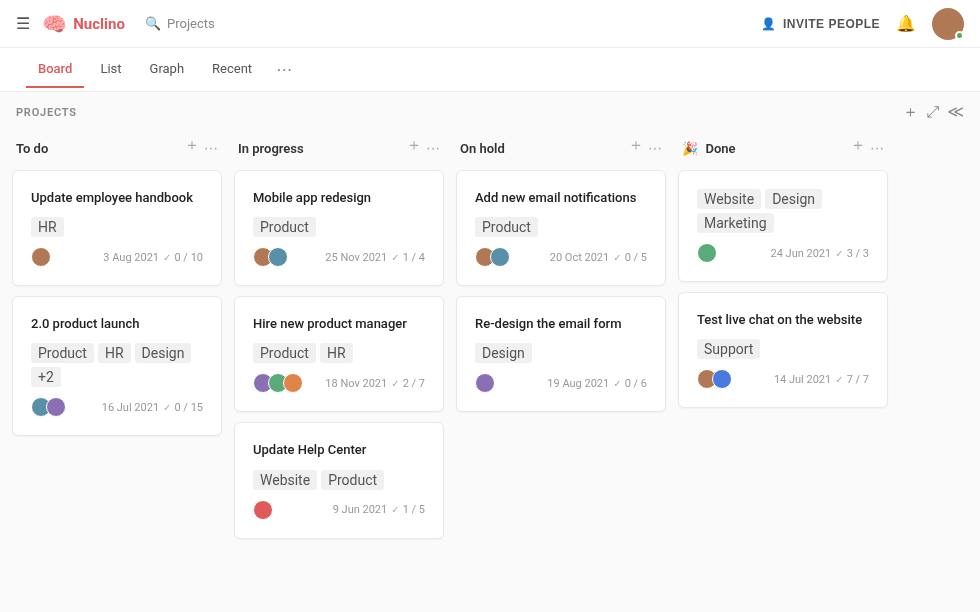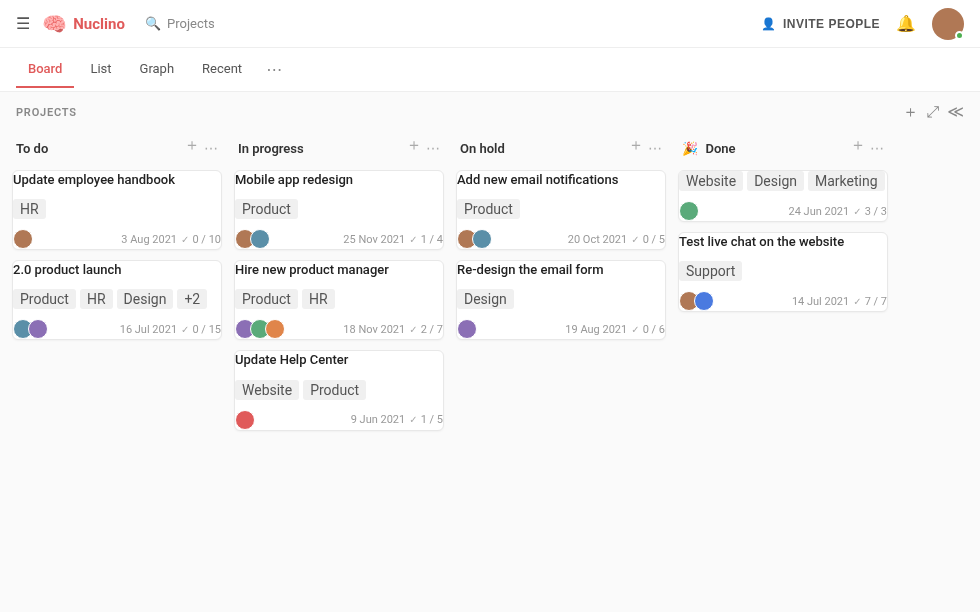--- a/index.html
+++ b/index.html
@@ -13,21 +13,21 @@
     .search-area { display: flex; align-items: center; gap: 6px; color: #888; flex: 1; }
     .search-area span { font-size: 13px; }
     .header-right { display: flex; align-items: center; gap: 16px; }
     .invite-btn { display: flex; align-items: center; gap: 6px; background: none; border: none; color: #555; font-size: 12px; font-weight: 600; cursor: pointer; letter-spacing: 0.5px; }
     .bell-icon { font-size: 16px; color: #666; cursor: pointer; }
     .avatar-wrap { position: relative; }
     .avatar-main { width: 32px; height: 32px; border-radius: 50%; background: #c0785a; display: flex; align-items: center; justify-content: center; color: #fff; font-size: 13px; font-weight: 600; cursor: pointer; }
     .avatar-dot { position: absolute; bottom: 0; right: 0; width: 9px; height: 9px; background: #4caf50; border-radius: 50%; border: 2px solid #fff; }
 
     
-    .tabs { display: flex; align-items: center; padding: 0 16px; border-bottom: 1px solid #eee; height: 44px; gap: 4px; }
+    .tabs { display: flex; align-items: center; padding: 0 26px; border-bottom: 1px solid #eee; height: 44px; gap: 4px; }
     .tab { padding: 10px 12px; font-size: 13px; cursor: pointer; color: #555; border-bottom: 2px solid transparent; }
     .tab.active { color: #e05a5a; border-bottom: 2px solid #e05a5a; font-weight: 500; }
     .tab-more { color: #888; cursor: pointer; padding: 4px 8px; font-size: 16px; }
 
     
     .board-area { background: #fafafa; min-height: calc(612px - 92px); padding: 0; }
     .board-header { display: flex; align-items: center; padding: 10px 16px 6px; }
     .projects-label { font-size: 11px; font-weight: 600; color: #888; letter-spacing: 0.8px; flex: 1; }
     .board-header-actions { display: flex; gap: 8px; color: #888; }
     .board-header-actions span { cursor: pointer; font-size: 16px; }
@@ -35,21 +35,21 @@
     
     .columns { display: flex; padding: 0 12px 12px; gap: 12px; overflow-x: auto; }
     .column { width: 210px; min-width: 210px; }
     .column-header { display: flex; align-items: flex-end; padding: 6px 4px; margin-bottom: 8px; }
     .column-title { font-weight: 600; font-size: 13px; flex: 1; color: #333; }
     .column-add { color: #aaa; cursor: pointer; font-size: 16px; margin-right: 4px; }
     .column-more { color: #aaa; cursor: pointer; font-size: 14px; }
     .done-emoji { margin-right: 4px; }
 
     
-    .card { background: #fff; border: 1px solid #e8e8e8; border-radius: 6px; padding: 0; margin-bottom: 10px; cursor: pointer; box-shadow: 0 1px 2px rgba(0,0,0,0.04); }
+    .card { background: #fff; border: 1px solid #e8e8e8; border-radius: 6px; padding: 18px; margin-bottom: 10px; cursor: pointer; box-shadow: 0 1px 2px rgba(0,0,0,0.04); }
     .card-title { font-size: 13px; font-weight: 500; color: #222; margin-bottom: 10px; line-height: 1.4; }
     .card-tags { display: flex; flex-wrap: wrap; gap: 4px; margin-bottom: 10px; }
     .tag { background: #f0f0f0; border-radius: 3px; padding: 2px 7px; font-size: 14px; color: #555; }
     .card-footer { display: flex; align-items: center; justify-content: space-between; }
     .card-avatars { display: flex; }
     .card-avatar { width: 20px; height: 20px; border-radius: 50%; border: 1.5px solid #fff; margin-right: -5px; font-size: 8px; display: flex; align-items: center; justify-content: center; color: #fff; font-weight: 600; }
     .card-meta { display: flex; align-items: center; gap: 4px; }
     .card-date { font-size: 11px; color: #999; }
     .card-check { display: flex; align-items: center; gap: 3px; font-size: 11px; color: #999; }
     .check-icon { font-size: 10px; color: #aaa; }

